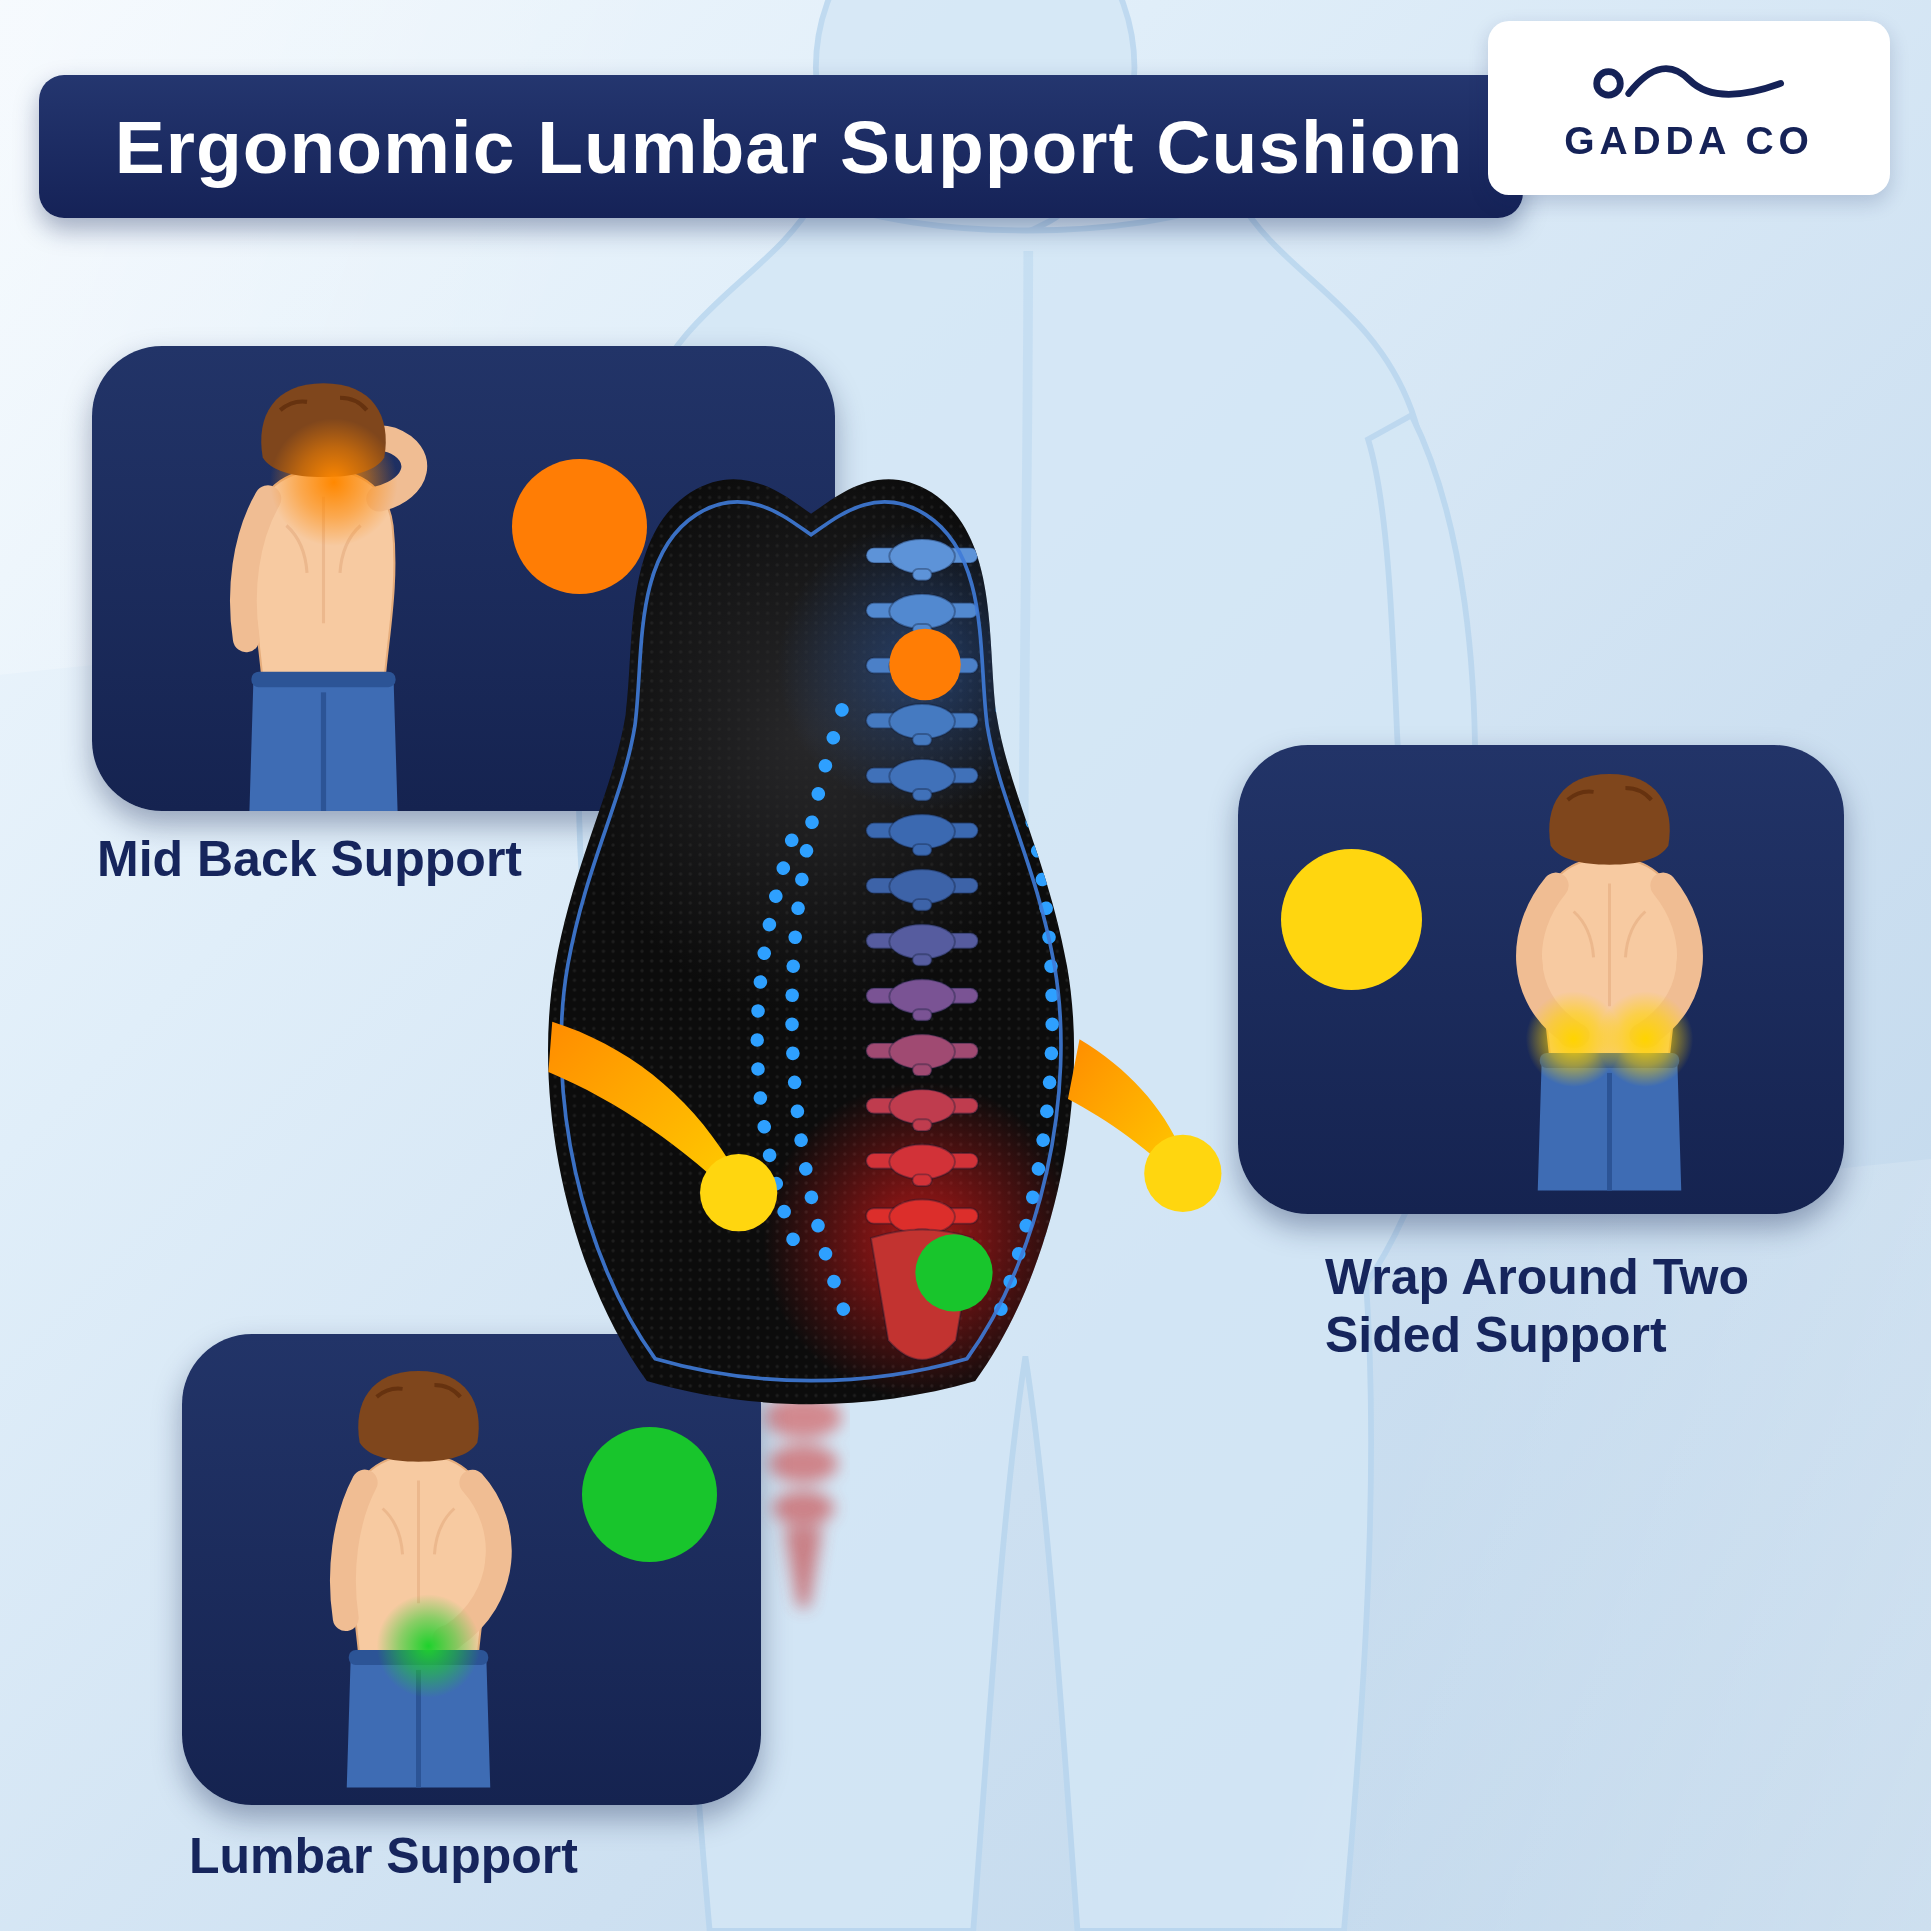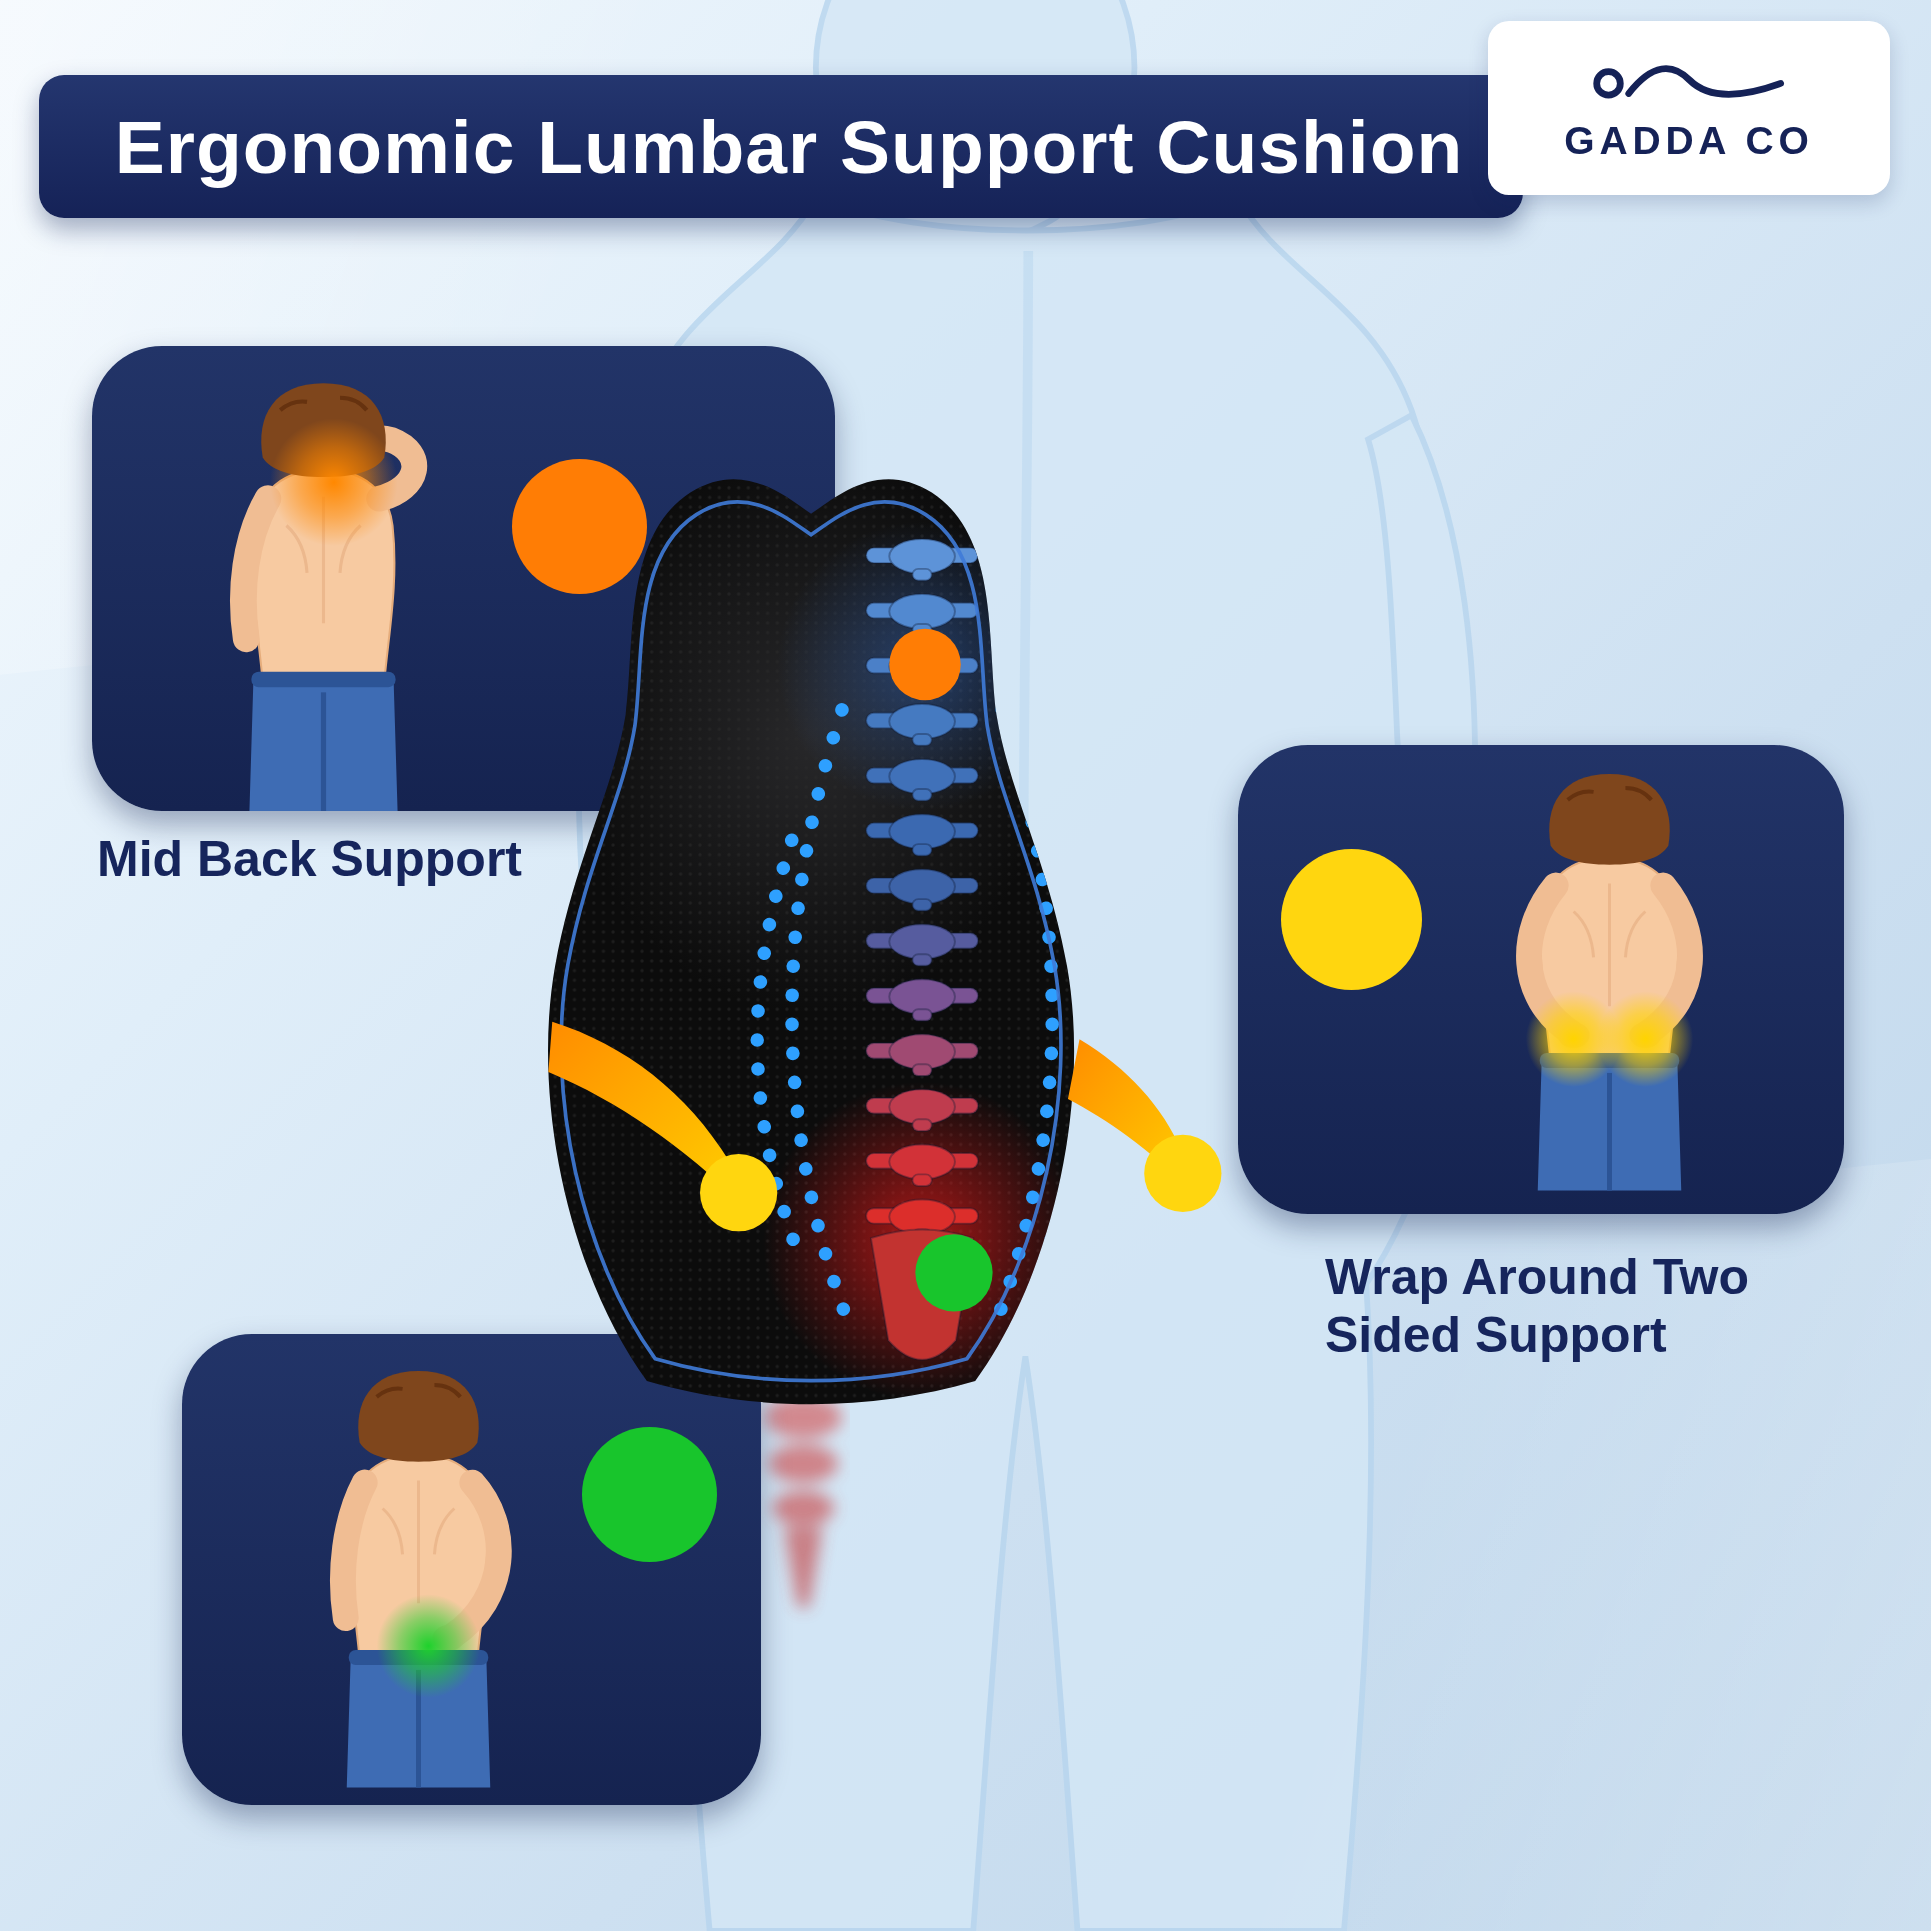--- a/index.html
+++ b/index.html
@@ -170,20 +170,21 @@
       <ellipse cx="180" cy="280" rx="16" ry="13" fill="#f0bd93"></ellipse>
       <path d="M 150 12 C 102 12 84 44 91 84 C 99 97 120 103 150 103 C 180 103 201 97 209 84 C 216 44 198 12 150 12 Z" fill="#7f461c"></path>
       <path d="M 108 38 Q 120 28 134 30 M 166 26 Q 182 26 192 38" stroke="#66320f" stroke-width="4" fill="none"></path>
       <path d="M 82 298 C 82 294 218 294 218 298 L 222 430 L 78 430 Z" fill="#3e6cb4"></path>
       <rect x="80" y="292" width="140" height="15" rx="7" fill="#2c5496"></rect>
       <line x1="150" y1="312" x2="150" y2="430" stroke="#2c5496" stroke-width="5"></line>
       <circle cx="160" cy="288" r="52" fill="url(#glowC)"></circle>
     </svg>
     <div class="dot green"></div>
   </section>
+  <div class="callout-label label-lumbar">Lumbar Support</div>
 
   <svg class="cushion" viewBox="0 0 760 1020">
     <defs>
       <pattern id="mesh" width="10" height="10" patternUnits="userSpaceOnUse">
         <circle cx="5" cy="5" r="1.7" fill="#2a2a2a"></circle>
       </pattern>
       <radialGradient id="cushHi">
         <stop offset="0%" stop-color="#5a5a60" stop-opacity=".8"></stop>
         <stop offset="100%" stop-color="#5a5a60" stop-opacity="0"></stop>
       </radialGradient>

